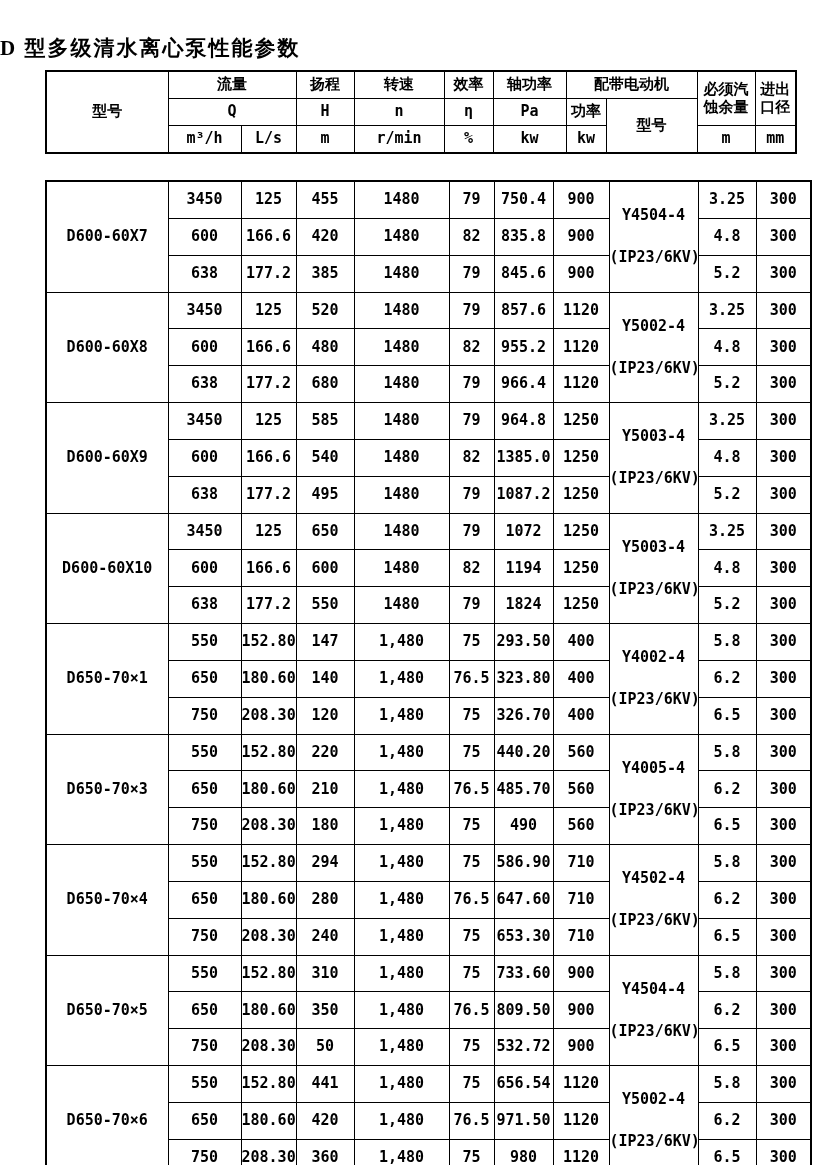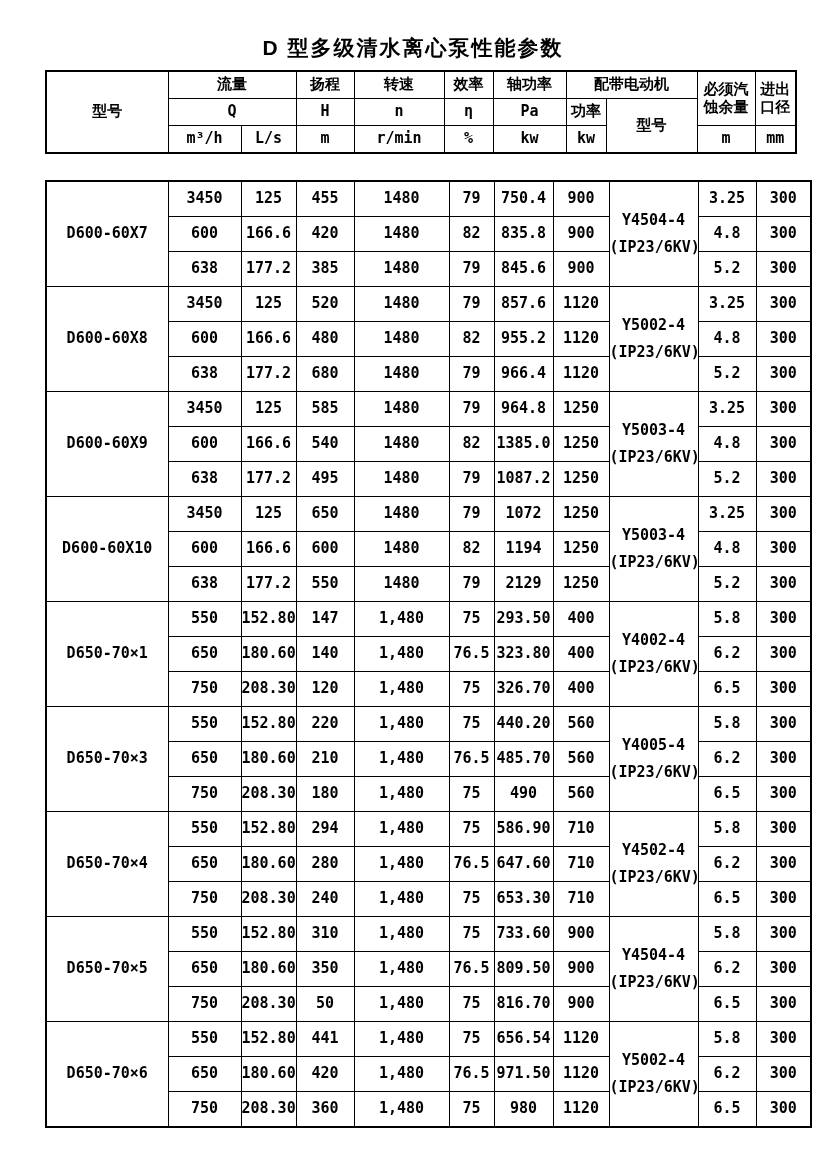--- a/index.html
+++ b/index.html
@@ -3,42 +3,42 @@
 <meta charset="utf-8">
 <style>
   html,body{margin:0;padding:0}
   body{
     width:826px;height:1165px;background:#ffffff;color:#000;
     font-family:"DejaVu Sans Mono","Liberation Mono",monospace;
     position:relative;overflow:hidden;
   }
   .title{
     position:absolute;top:34px;left:0;width:826px;margin:0;
-    text-align:center;
-    font-family:Liberation Sans, sans-serif;
+    text-align:left;
+    font-family:Liberation Serif, serif;
     font-size:21px;font-weight:700;letter-spacing:2px;
   }
   table.tbl{
     position:absolute;border-collapse:collapse;table-layout:fixed;
   }
   table.tbl td{
     border:1px solid #000;text-align:center;vertical-align:middle;
     padding:0;font-size:15px;font-weight:700;overflow:hidden;
     line-height:1.15;
   }
   
   table.head-tbl{left:45px;top:70px;width:750px;border:2px solid #000}
   table.head-tbl td{height:26px}
   td.wrap2{line-height:1.25;font-size:14px;word-break:break-all;padding:0 2px}
   
   table.body-tbl{left:45px;top:180px;width:765px;border:2px solid #000}
   table.body-tbl td{height:34px}
   td.c-model{font-size:15px}
   td.c-motor{font-size:14px}
-  td.c-motor .motor-line{margin:9px 0}
+  td.c-motor .motor-line{margin:25px 0}
 </style>
 </head>
 <body>
 
 <h1 class="title">D 型多级清水离心泵性能参数</h1>
 
 <table class="tbl head-tbl">
   <colgroup>
     <col style="width:122px">
       <col style="width:73px">
@@ -246,21 +246,21 @@
     <td>1250</td>
     <td>4.8</td>
     <td>300</td>
   </tr>
   <tr>
     <td>638</td>
     <td>177.2</td>
     <td>550</td>
     <td>1480</td>
     <td>79</td>
-    <td>2129</td>
+    <td>1824</td>
     <td>1250</td>
     <td>5.2</td>
     <td>300</td>
   </tr>
 
   <tr>
     <td class="c-model" rowspan="3">D650-70×1</td>
     <td>550</td>
     <td>152.80</td>
     <td>147</td>
@@ -402,21 +402,21 @@
     <td>900</td>
     <td>6.2</td>
     <td>300</td>
   </tr>
   <tr>
     <td>750</td>
     <td>208.30</td>
     <td>50</td>
     <td>1,480</td>
     <td>75</td>
-    <td>816.70</td>
+    <td>532.72</td>
     <td>900</td>
     <td>6.5</td>
     <td>300</td>
   </tr>
 
   <tr>
     <td class="c-model" rowspan="3">D650-70×6</td>
     <td>550</td>
     <td>152.80</td>
     <td>441</td>

